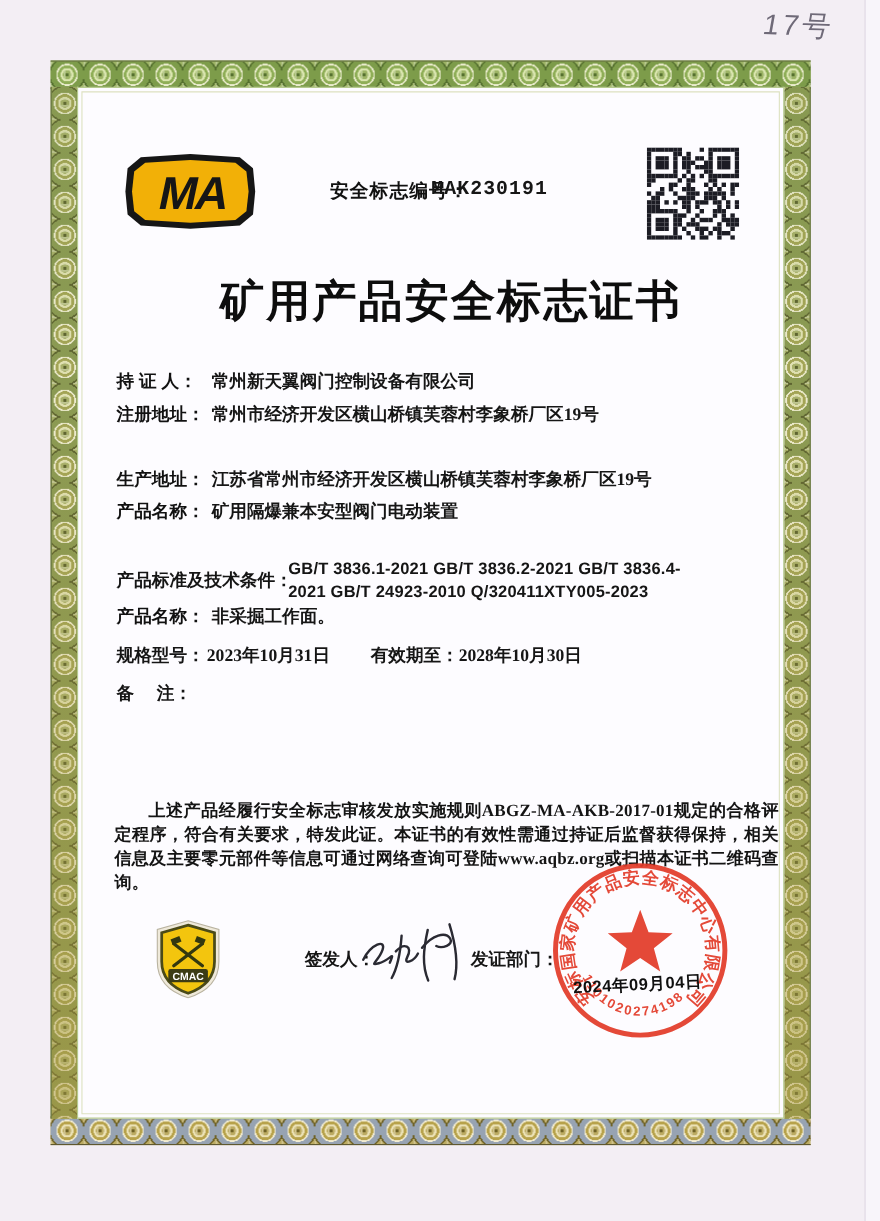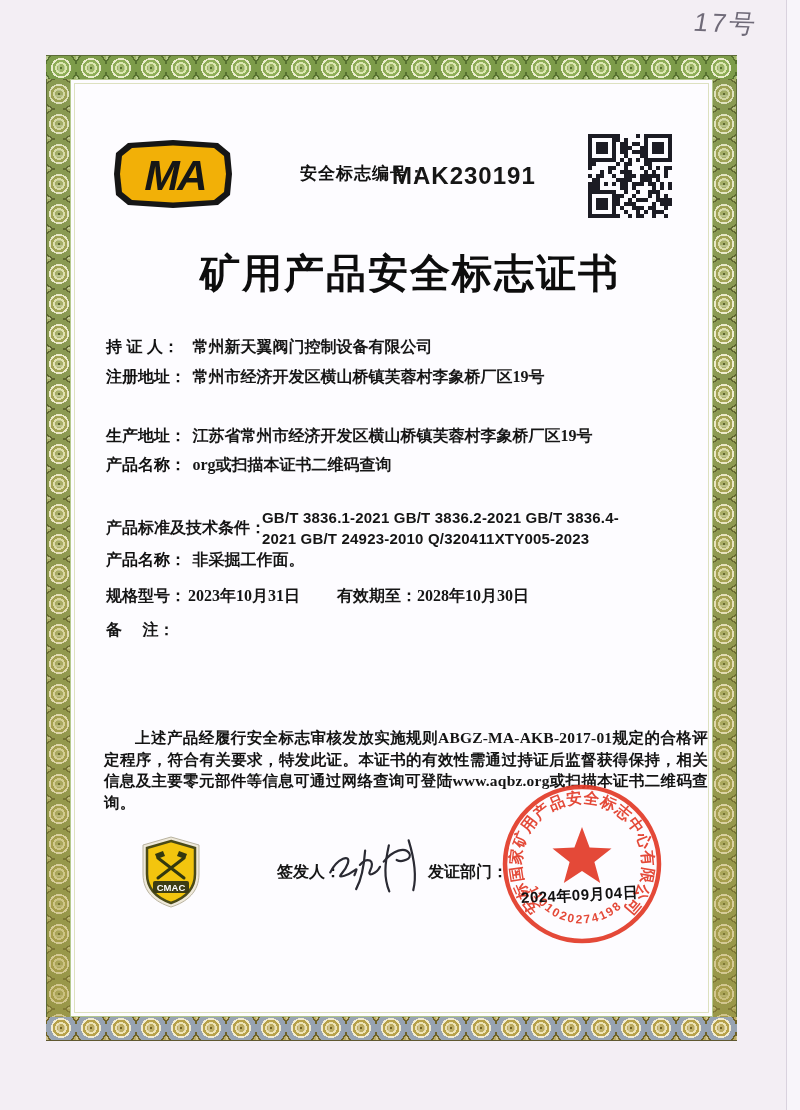--- a/index.html
+++ b/index.html
@@ -28,21 +28,21 @@
       repeating-linear-gradient(0deg,rgba(255,255,255,.28) 0 2px,rgba(0,0,0,0) 2px 6px);
     background-size:24px 30px,6px 6px;border-left:1px solid #5c6b38;border-right:1px solid #5c6b38;}
   .bar.left::after,.bar.right::after{content:"";position:absolute;inset:0;
     background:linear-gradient(to bottom,rgba(120,150,70,.15),rgba(0,0,0,0) 30%,rgba(172,148,60,.45));}
   .paper{position:absolute;inset:24px;background:#fdfcff;border:1px solid #b5c98e;
          box-shadow:inset 0 0 0 3px #fdfcff,inset 0 0 0 4px #dde1c0;}
   
   .ma-logo{position:absolute;left:112px;top:139px;}
   .certno{position:absolute;left:300px;top:162px;white-space:nowrap;}
   .certno .lab{font-weight:bold;font-size:17px;letter-spacing:1px;}
-  .certno .val{font-family:Liberation Sans, sans-serif;font-size:24px;margin-left:10px;letter-spacing:1px;margin-top:48px;}
+  .certno .val{font-family:Liberation Mono, monospace;font-size:18px;margin-left:10px;letter-spacing:1px;margin-top:48px;}
   .qr{position:absolute;left:588px;top:134px;width:84px;height:84px;}
   .title{position:absolute;left:150px;top:246px;width:520px;text-align:center;
          font-family:"Liberation Serif",serif;font-weight:bold;font-size:40px;letter-spacing:2px;color:#0d0d0d;}
   
   .row{position:absolute;left:106px;white-space:nowrap;}
   .lab{display:inline-block;width:82px;font-weight:bold;font-size:16px;color:#111;vertical-align:top;}
   .val{font-family:"Liberation Serif",serif;font-weight:bold;font-size:16px;color:#161616;}
   .val-sans{font-weight:bold;font-size:15px;letter-spacing:.2px;}
   .std-lines{position:absolute;left:262px;top:507px;width:460px;font-weight:bold;font-size:15px;
              line-height:21px;letter-spacing:.2px;white-space:nowrap;}
@@ -345,21 +345,21 @@
   <div class="row" style="top:367px">
     <span class="lab">注册地址：</span>
     <span class="val">常州市经济开发区横山桥镇芙蓉村李象桥厂区19号</span>
   </div>
   <div class="row" style="top:426px">
     <span class="lab">生产地址：</span>
     <span class="val">江苏省常州市经济开发区横山桥镇芙蓉村李象桥厂区19号</span>
   </div>
   <div class="row" style="top:455px">
     <span class="lab">产品名称：</span>
-    <span class="val">org或扫描本证书二维码查询</span>
+    <span class="val">矿用隔爆兼本安型阀门电动装置</span>
   </div>
   <div class="lab2" style="left:106px;top:518px">产品标准及技术条件：</div>
   <div class="std-lines">
     <div>GB/T 3836.1-2021 GB/T 3836.2-2021 GB/T 3836.4-</div>
     <div>2021 GB/T 24923-2010 Q/320411XTY005-2023</div>
   </div>
   <div class="row" style="top:550px">
     <span class="lab">产品名称：</span>
     <span class="val">非采掘工作面。</span>
   </div>

